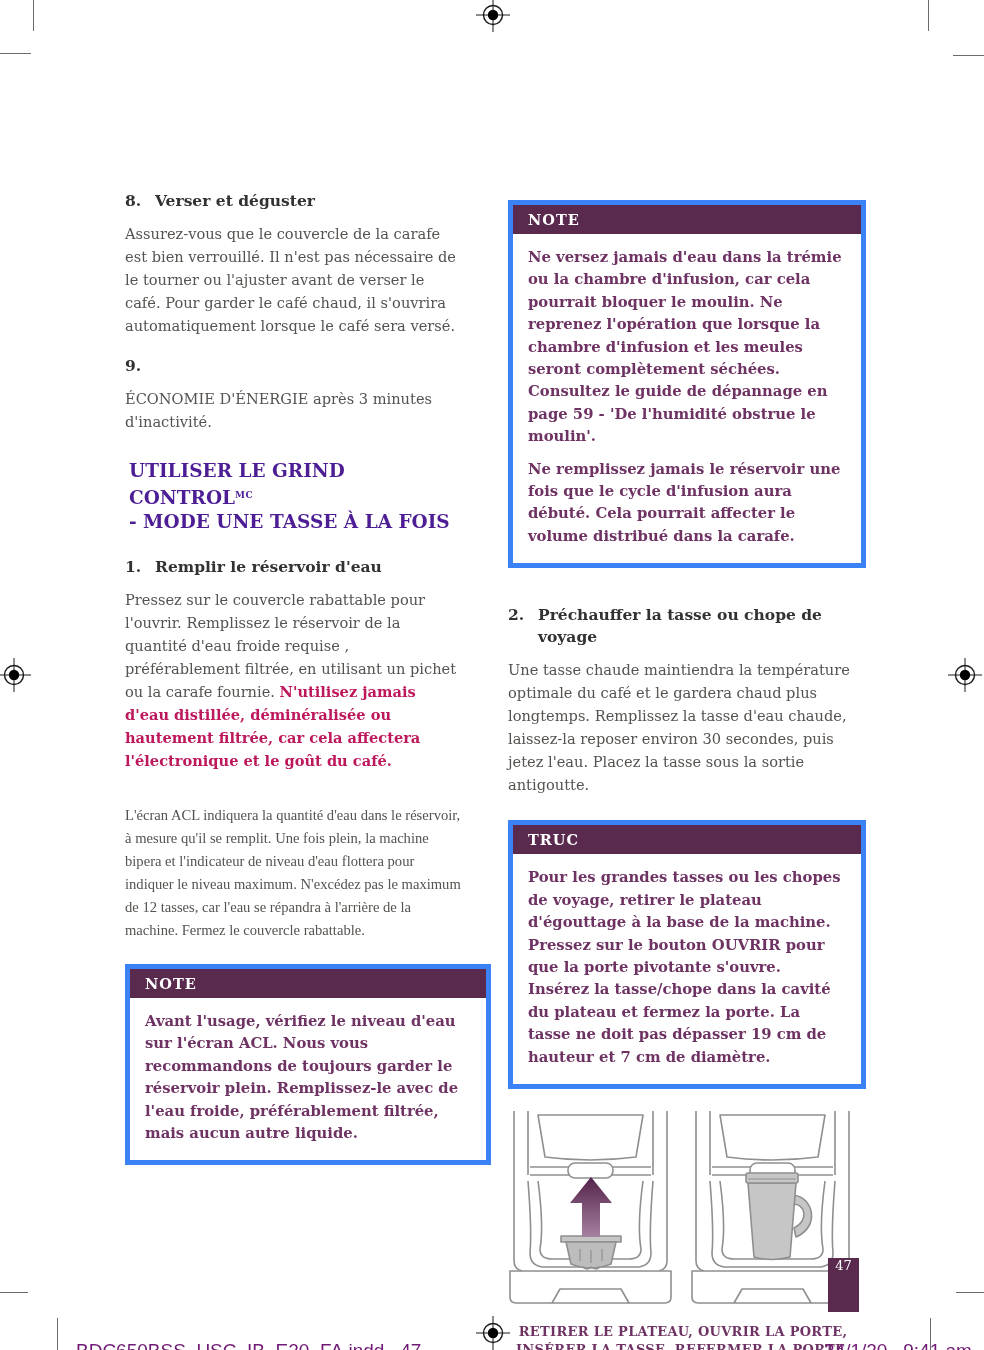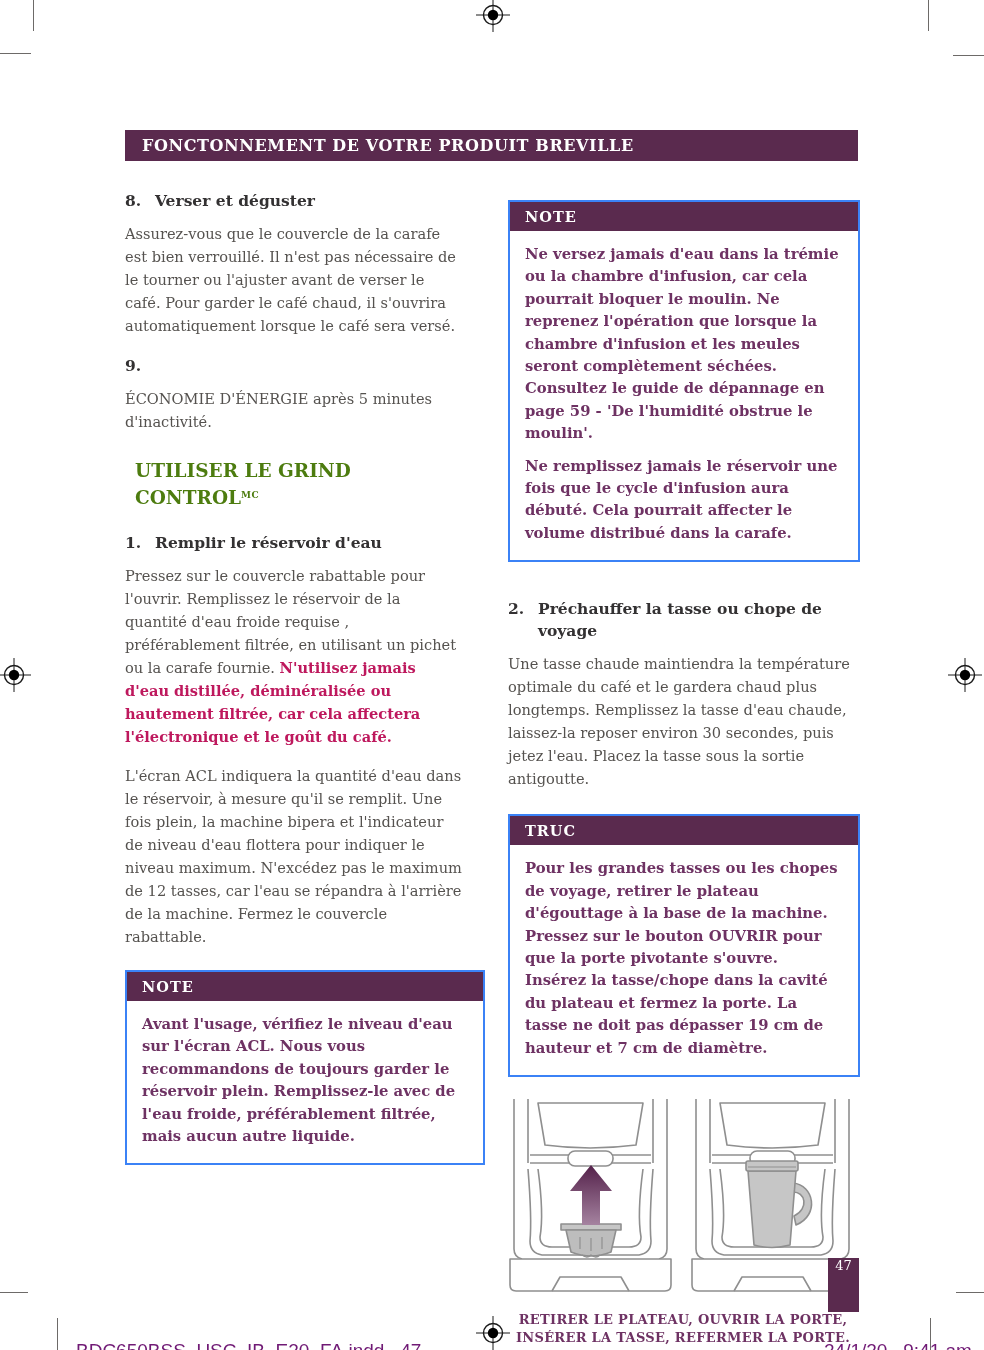--- a/index.html
+++ b/index.html
@@ -18,25 +18,25 @@
   
   .col-left{position:absolute;left:125px;top:190px;width:358px;}
   .col-right{position:absolute;left:508px;top:200px;width:350px;}
 
   .step-h{display:flex;font-weight:700;color:#333132;font-size:15.5px;line-height:22px;margin:0 0 10px 0;width:338px;}
   .step-h .num{flex:0 0 30px;}
   .para{font-size:14.6px;line-height:23px;margin:0 0 14px 0;width:338px;color:#55524f;}
   .para b{color:#be185d;}
   .col-right .para, .col-right .step-h{width:350px;}
 
-  .sect-title{font-size:18.5px;line-height:24px;font-weight:700;color:#4d7c0f;margin:26px 0 22px 10px;width:338px;}
+  .sect-title{font-size:18.5px;line-height:24px;font-weight:700;color:#4c1d95;margin:26px 0 22px 4px;width:338px;}
   .sect-title sup{font-size:9px;vertical-align:6px;letter-spacing:.5px;}
 
   
-  .nbox{border:2px solid #3b82f6;background:#ffffff;}
+  .nbox{border:5px solid #3b82f6;background:#ffffff;}
   .nbox .nhead{background:#5a2a4e;color:#ffffff;font-weight:700;font-size:14.5px;
                letter-spacing:1px;padding:6px 0 6px 15px;}
   .nbox .nbody{padding:12px 14px 16px 15px;color:#6e3263;font-weight:600;
                font-size:14.8px;line-height:22.4px;}
   .nbox .nbody p{margin:0 4px 10px 0;}
   .nbox .nbody p:last-child{margin-bottom:0;}
   .nbox-left{width:356px;margin-top:22px;}
   .nbox-right{width:348px;}
 
   
@@ -84,47 +84,45 @@
     <circle cx="17" cy="17" r="9.5" fill="none" stroke="#1a1a1a" stroke-width="1.4"></circle>
     <circle cx="17" cy="17" r="5.2" fill="#000"></circle>
   </svg>
   <svg class="regmark" style="left:476px;top:1316px;" viewBox="0 0 34 34">
     <line x1="17" y1="0" x2="17" y2="34" stroke="#1a1a1a" stroke-width="1"></line>
     <line x1="0" y1="17" x2="34" y2="17" stroke="#1a1a1a" stroke-width="1"></line>
     <circle cx="17" cy="17" r="9.5" fill="none" stroke="#1a1a1a" stroke-width="1.4"></circle>
     <circle cx="17" cy="17" r="5.2" fill="#000"></circle>
   </svg>
 
-  <div class="band">
-    <span>FONCTONNEMENT DE VOTRE PRODUIT BREVILLE</span>
-  </div>
 
   <div class="col-left">
 
     <div class="step-h">
       <span class="num">8.</span>
       <span>Verser et déguster</span>
     </div>
     <p class="para">Assurez-vous que le couvercle de la carafe est bien verrouillé. Il n'est pas nécessaire de le tourner ou l'ajuster avant de verser le café. Pour garder le café chaud, il s'ouvrira automatiquement lorsque le café sera versé.</p>
 
     <div class="step-h" style="margin-top:18px;">
       <span class="num">9.</span>
     </div>
-    <p class="para">ÉCONOMIE D'ÉNERGIE après 5 minutes d'inactivité.</p>
+    <p class="para">ÉCONOMIE D'ÉNERGIE après 3 minutes d'inactivité.</p>
 
     <div class="sect-title">
       <span>UTILISER LE GRIND CONTROL</span><sup>MC</sup><br>
+      <span>- MODE UNE TASSE À LA FOIS</span>
     </div>
 
     <div class="step-h">
       <span class="num">1.</span>
       <span>Remplir le réservoir d'eau</span>
     </div>
     <p class="para"><span>Pressez sur le couvercle rabattable pour l'ouvrir. Remplissez le réservoir de la quantité d'eau froide requise , préférablement filtrée, en utilisant un pichet ou la carafe fournie. </span><b>N'utilisez jamais d'eau distillée, déminéralisée ou hautement filtrée, car cela affectera l'électronique et le goût du café.</b></p>
-    <p class="para" style="margin-top:16px;">L'écran ACL indiquera la quantité d'eau dans le réservoir, à mesure qu'il se remplit. Une fois plein, la machine bipera et l'indicateur de niveau d'eau flottera pour indiquer le niveau maximum. N'excédez pas le maximum de 12 tasses, car l'eau se répandra à l'arrière de la machine. Fermez le couvercle rabattable.</p>
+    <p class="para" style="margin-top:32px;font-family:Liberation Serif, serif;">L'écran ACL indiquera la quantité d'eau dans le réservoir, à mesure qu'il se remplit. Une fois plein, la machine bipera et l'indicateur de niveau d'eau flottera pour indiquer le niveau maximum. N'excédez pas le maximum de 12 tasses, car l'eau se répandra à l'arrière de la machine. Fermez le couvercle rabattable.</p>
 
     <div class="nbox nbox-left">
       <div class="nhead">NOTE</div>
       <div class="nbody">
         <p>Avant l'usage, vérifiez le niveau d'eau sur l'écran ACL. Nous vous recommandons de toujours garder le réservoir plein. Remplissez-le avec de l'eau froide, préférablement filtrée, mais aucun autre liquide.</p>
       </div>
     </div>
   </div>
 
   <div class="col-right">

